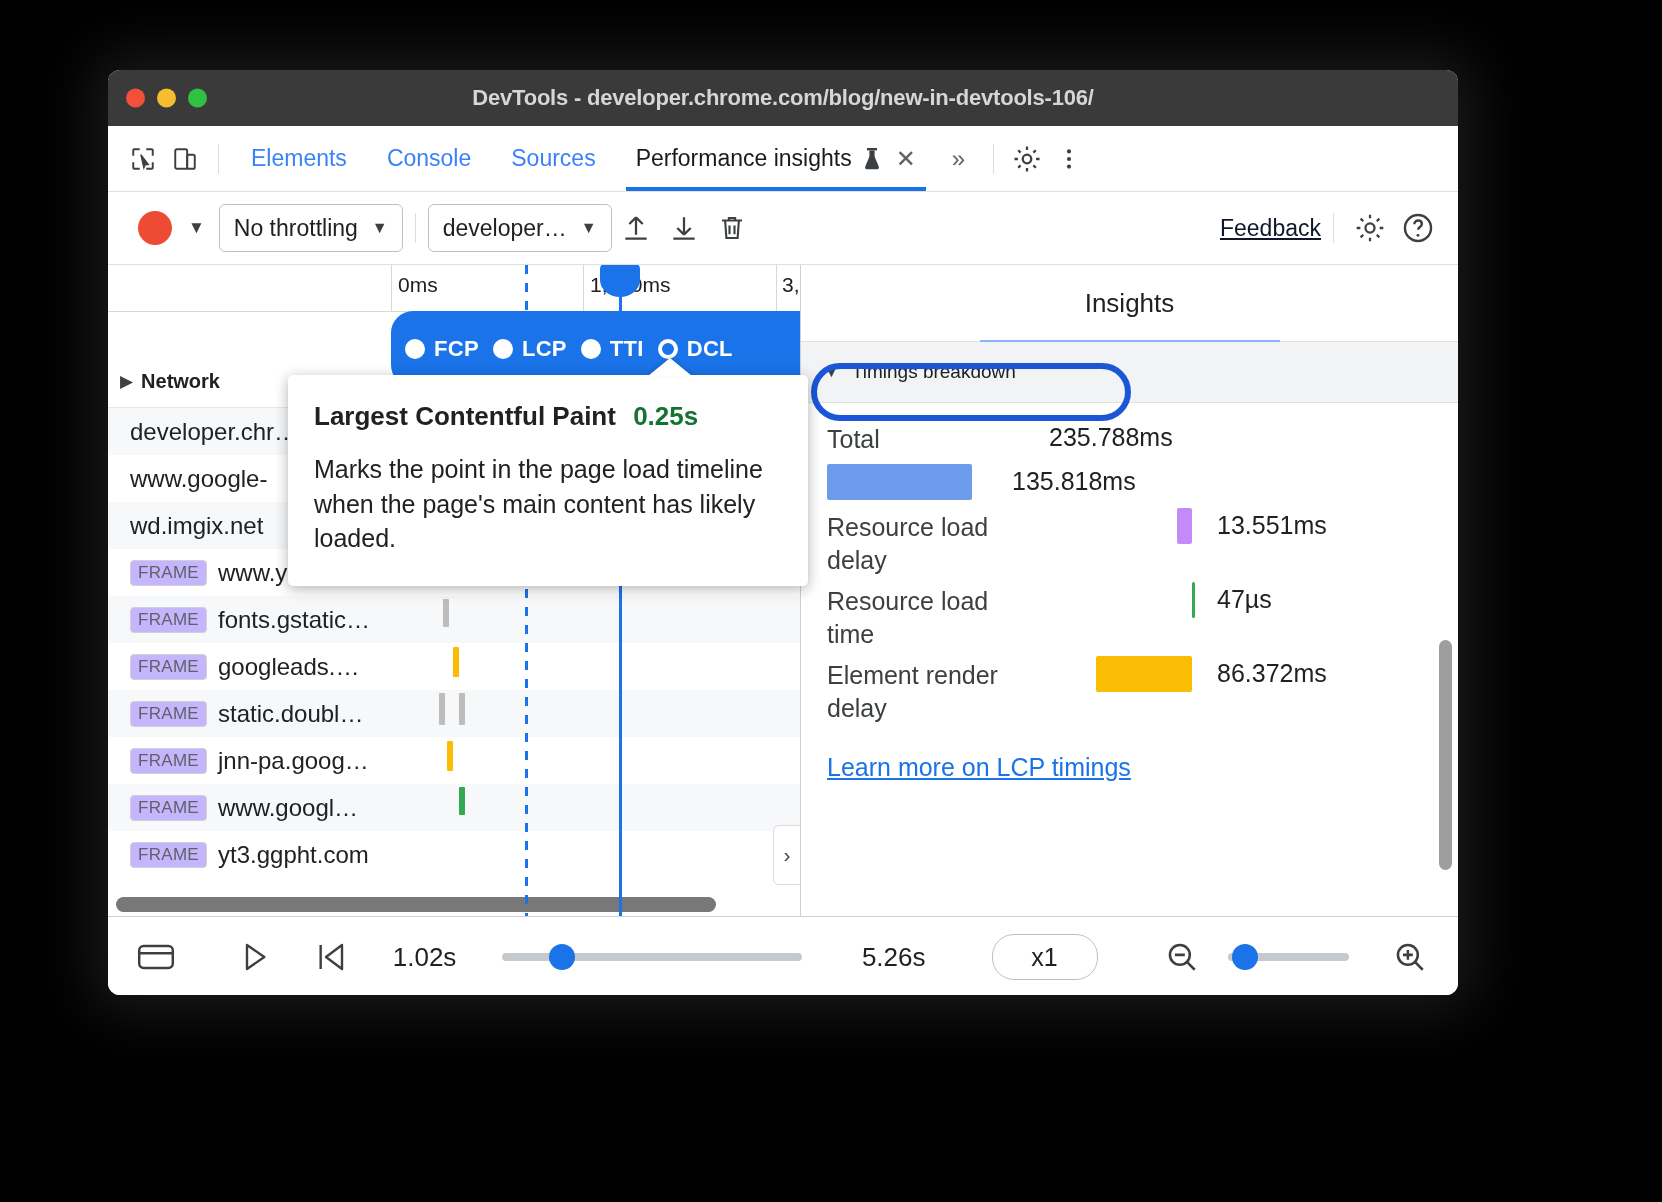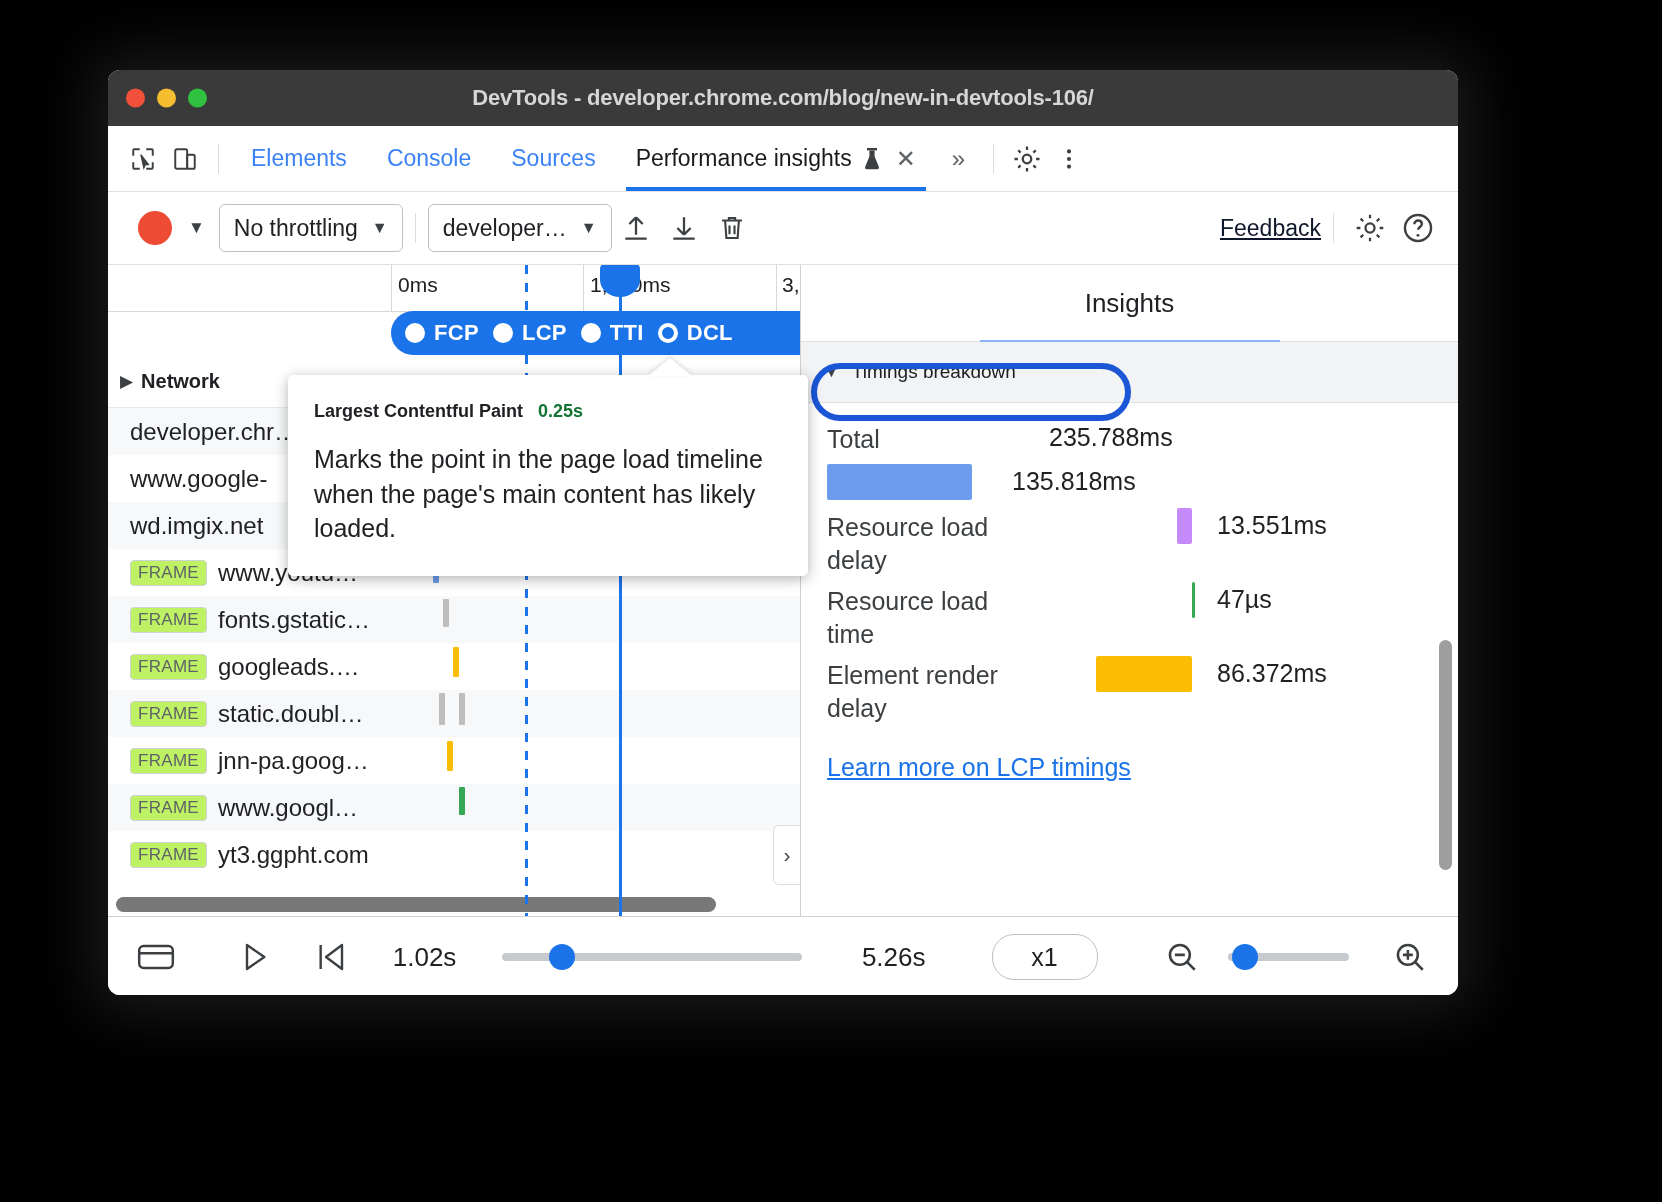--- a/index.html
+++ b/index.html
@@ -71,21 +71,21 @@
   .right{flex:1;position:relative;background:#fff;overflow:hidden;}
 
   
   .ruler{height:46px;border-bottom:1px solid #d8d8d8;position:relative;background:#fff;}
   .rlabel{position:absolute;top:8px;font-size:21px;color:#202124;}
   .rtick{position:absolute;top:0;bottom:0;width:1px;background:#d8d8d8;}
 
   .markerbar{
     position:absolute;left:283px;top:46px;height:44px;width:409px;
     background:#1a73e8;border-radius:22px;display:flex;align-items:center;
-    padding:0 14px;gap:0;z-index:6;
+    padding:16px 14px;gap:0;z-index:6;
   }
   .mk{display:flex;align-items:center;gap:9px;margin-right:14px;}
   .mk .bullet{width:20px;height:20px;border-radius:50%;background:#fff;}
   .mk .bullet.ring{background:transparent;border:4px solid #fff;box-sizing:border-box;}
   .mk .lbl{color:#fff;font-size:22px;font-weight:bold;letter-spacing:.3px;}
 
   .playhead{
     position:absolute;left:511px;top:0;width:3px;height:651px;background:#1a73e8;z-index:5;
   }
   .playhead-knob{
@@ -100,21 +100,21 @@
     height:52px;display:flex;align-items:center;padding-left:12px;gap:8px;
     border-bottom:1px solid #e8e8e8;background:#fff;
   }
   .sec-head .tri{font-size:17px;color:#3c4043;}
   .sec-head .txt{font-size:20px;font-weight:bold;color:#202124;}
 
   .rows{position:relative;}
   .row{height:47px;display:flex;align-items:center;padding-left:22px;position:relative;background:#fff;}
   .row.alt{background:#f7f8f9;}
   .row .badge{
-    border:1px solid #cfd2d4;border-radius:4px;background:#bef264;color:#5f6368;
+    border:1px solid #cfd2d4;border-radius:4px;background:#c4b5fd;color:#5f6368;
     font-size:17px;padding:2px 7px;margin-right:11px;letter-spacing:.3px;
   }
   .row .name{font-size:24px;color:#202124;white-space:nowrap;}
 
   
   .track{position:absolute;left:283px;top:0;right:0;bottom:0;pointer-events:none;}
   .reqbar{position:absolute;width:6px;border-radius:1px;}
 
   .hscroll{
     position:absolute;left:8px;bottom:4px;width:600px;height:15px;border-radius:8px;background:#787878;
@@ -476,21 +476,21 @@
       <svg width="34" height="34" viewBox="0 0 24 24" fill="none" stroke="#3c4043" stroke-width="1.8">
         <circle cx="10.5" cy="10.5" r="7"></circle>
             <path d="M7 10.5h7M10.5 7v7M15.6 15.6L21 21"></path>
       </svg>
     </div>
   </div>
 
   <div style="position:absolute;left:180px;top:305px;width:520px;z-index:40;">
     <div style="position:absolute;left:360px;top:-17px;width:0;height:0;border-left:22px solid transparent;border-right:22px solid transparent;border-bottom:18px solid #fff;filter:drop-shadow(0 -2px 2px rgba(0,0,0,.12));"></div>
     <div style="background:#fff;border-radius:5px;box-shadow:0 3px 14px rgba(0,0,0,.30);padding:26px 26px 30px 26px;">
-      <div style="font-size:18px;font-weight:bold;color:#202124;">
+      <div style="font-size:26px;font-weight:bold;color:#202124;">
         <span>Largest Contentful Paint</span>
         <span style="color:#137333;margin-left:10px;">0.25s</span>
       </div>
       <div style="font-size:25px;color:#202124;line-height:1.38;margin-top:20px;">Marks the point in the page load timeline when the page's main content has likely loaded.</div>
     </div>
   </div>
 
  </div>
 </div>
 

